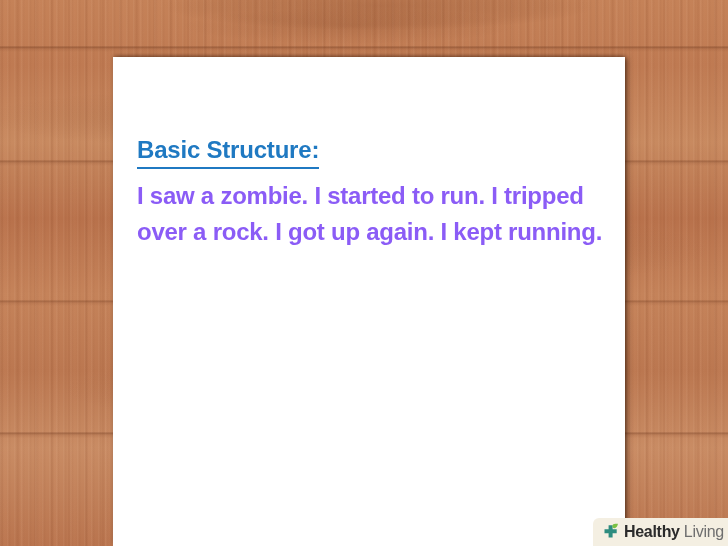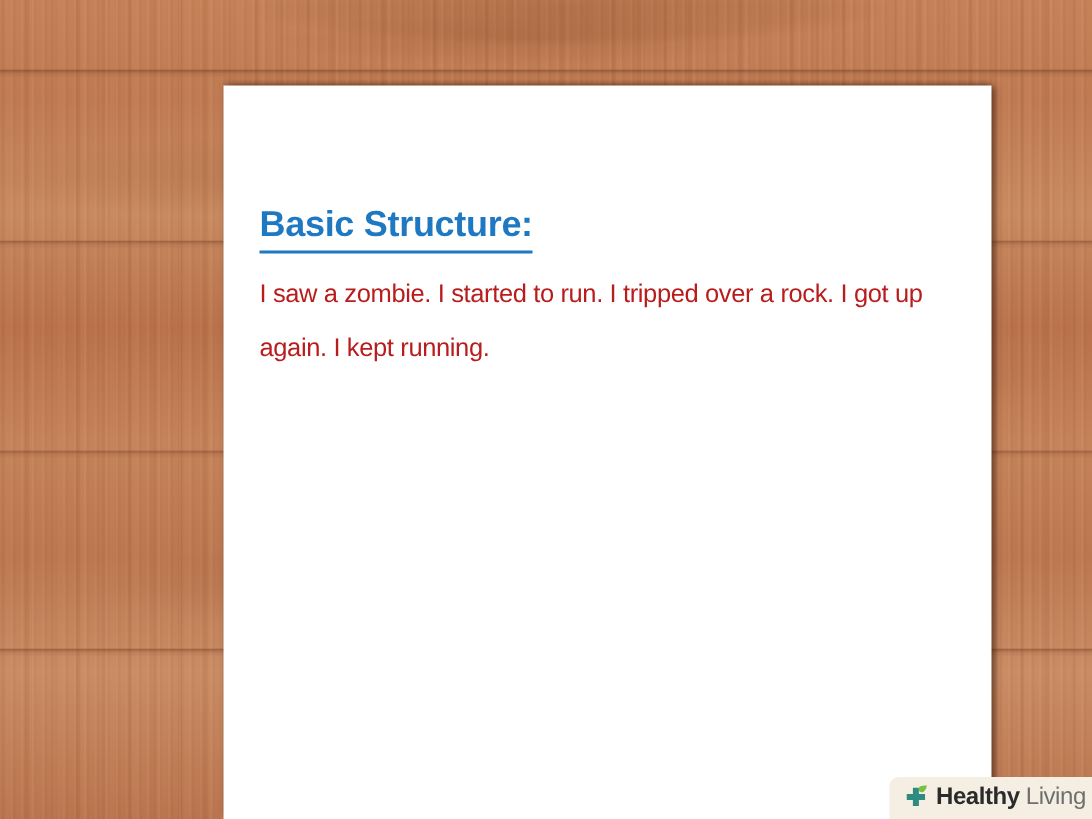--- a/index.html
+++ b/index.html
@@ -91,21 +91,20 @@
   
   #paper {
     position: absolute;
     left: 113px;
     top: 57px;
     width: 512px;
     height: 489px;
     background: #ffffff;
     box-shadow: 3px 0 5px -1px rgba(40,16,4,0.62),
                 0 -2px 4px -1px rgba(40,16,4,0.35);
-    margin-left: 36px;
   }
 
   .block {
     position: absolute;
     left: 24px;
     right: 16px;
   }
   #block-basic  { top: 79px; }
   #block-spiced { top: 218px; }
 
@@ -116,23 +115,23 @@
     font-weight: bold;
     line-height: 28px;
     letter-spacing: -0.2px;
     padding-bottom: 3px;
     border-bottom: 2.5px solid #1f79c2;
     white-space: nowrap;
   }
 
   .body-text {
     margin-top: 9px;
-    color: #b91c1c;
-    font-size: 17px;
-    font-weight: normal;
+    color: #8b5cf6;
+    font-size: 24px;
+    font-weight: bold;
     line-height: 36px;
     letter-spacing: -0.25px;
   }
 
   
   #brand-badge {
     position: absolute;
     left: 593px;
     top: 518px;
     width: 135px;

